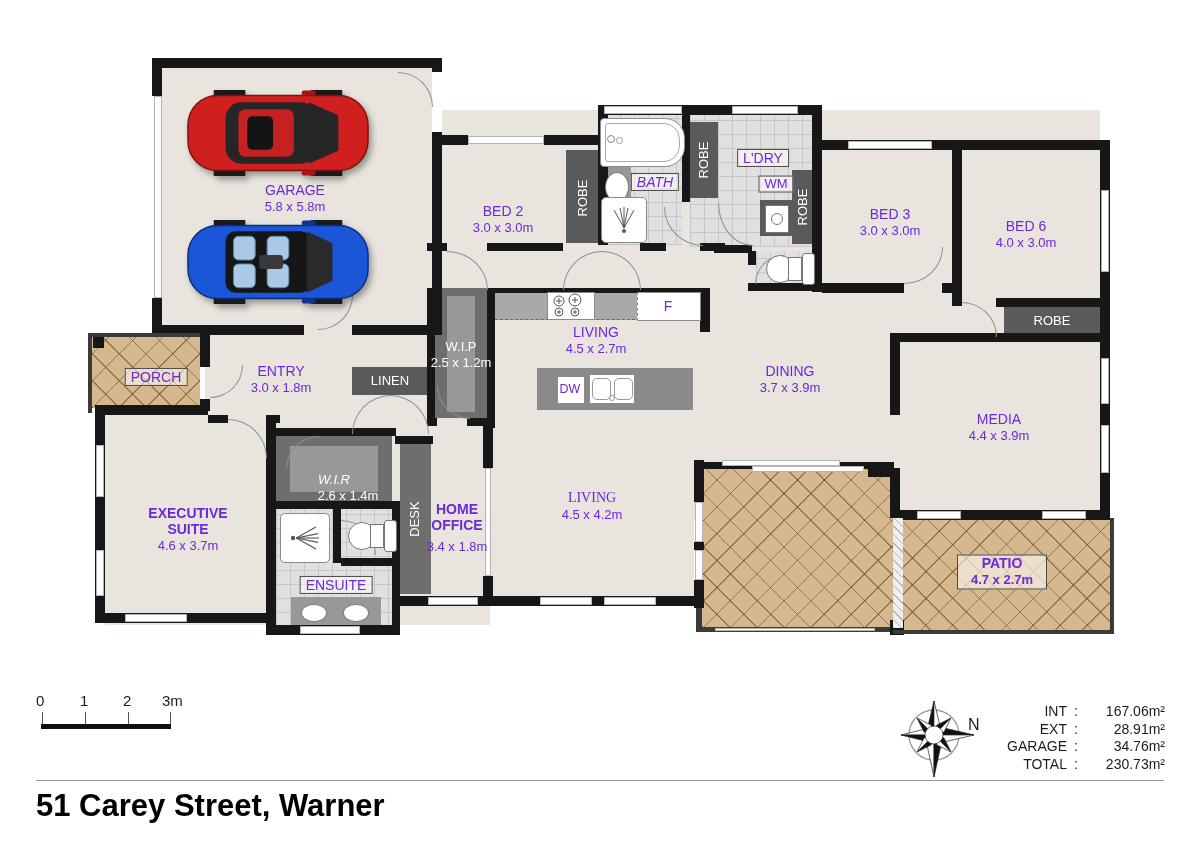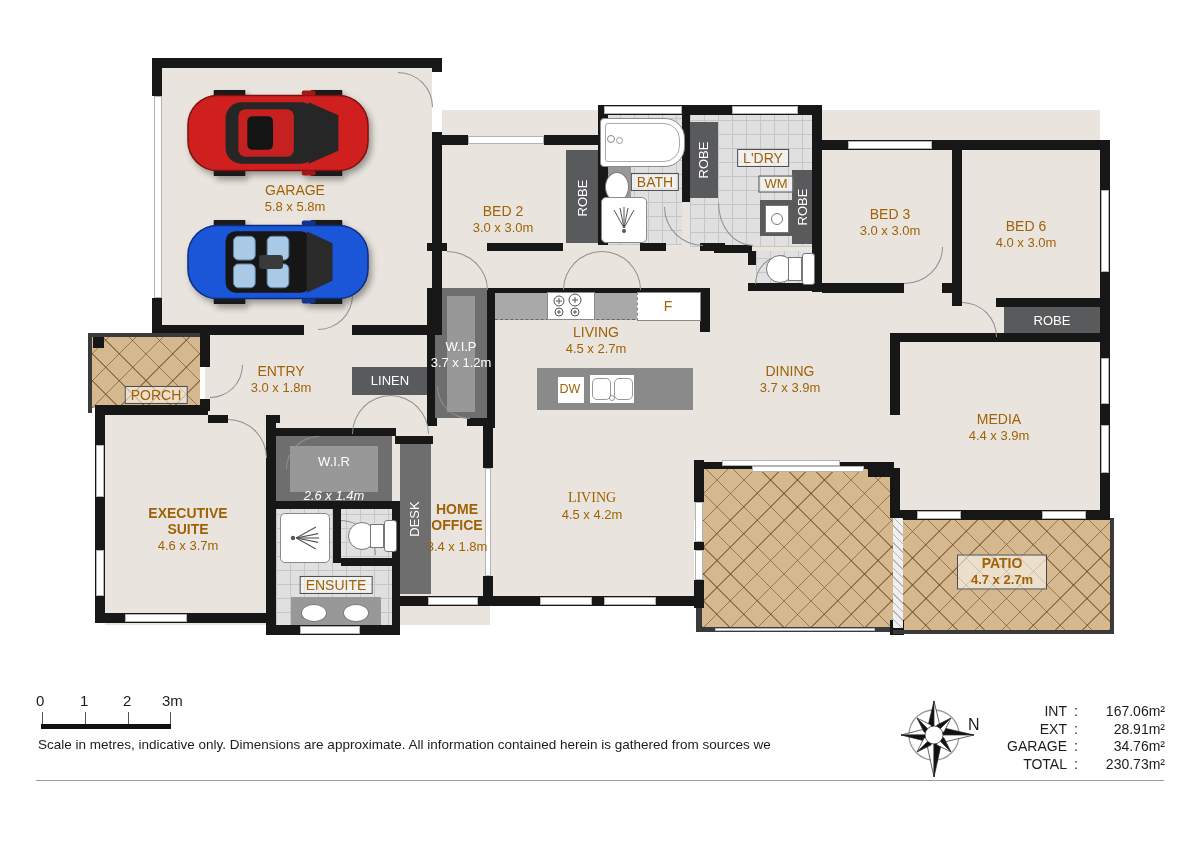--- a/index.html
+++ b/index.html
@@ -21,21 +21,21 @@
   .cabin{position:absolute;background:#989898;}
   .bench{position:absolute;background:#a9a9a9;border-bottom:1px dashed #666;}
   .island{position:absolute;background:#8a8a8a;}
   .wh{position:absolute;background:#fff;border:1px solid #8a8a8a;}
   .arc{position:absolute;}
   .arc.tl{border-top:1px solid #909090;border-left:1px solid #909090;border-top-left-radius:100%;}
   .arc.tr{border-top:1px solid #909090;border-right:1px solid #909090;border-top-right-radius:100%;}
   .arc.bl{border-bottom:1px solid #909090;border-left:1px solid #909090;border-bottom-left-radius:100%;}
   .arc.br{border-bottom:1px solid #909090;border-right:1px solid #909090;border-bottom-right-radius:100%;}
   .lbl{position:absolute;transform:translate(-50%,-50%);white-space:nowrap;
-       font-size:14px;color:#a16207;text-align:center;line-height:1.15;}
+       font-size:14px;color:#6d28d9;text-align:center;line-height:1.15;}
   .dims{font-size:13px;}
   .wlbl{color:#fff;}
   .vert{transform:translate(-50%,-50%) rotate(-90deg);}
   .boxed{background:rgba(255,255,255,.55);border:1px solid #4a4a4a;padding:0 5px;}
   .mlbl{white-space:normal;font-weight:bold;}
   .carshadow{filter:drop-shadow(3px 4px 3px rgba(0,0,0,.35));}
   
   .scale-num{position:absolute;font-size:15px;}
   .tickline{position:absolute;background:#555;width:1px;height:13px;}
   .scalebar{position:absolute;background:#111;}
@@ -324,53 +324,53 @@
 
   <div class="lbl" style="left:503px;top:211px;">BED 2</div>
   <div class="lbl dims" style="left:503px;top:228px;">3.0 x 3.0m</div>
 
   <div class="lbl" style="left:890px;top:214px;">BED 3</div>
   <div class="lbl dims" style="left:890px;top:231px;">3.0 x 3.0m</div>
 
   <div class="lbl" style="left:1026px;top:226px;">BED 6</div>
   <div class="lbl dims" style="left:1026px;top:243px;">4.0 x 3.0m</div>
 
-  <div class="lbl boxed" style="left:655px;top:182px;">BATH</div>
+  <div class="lbl boxed" style="left:655px;top:182px;font-style:italic;">BATH</div>
   <div class="lbl boxed" style="left:763px;top:158px;">L'DRY</div>
   <div class="lbl boxed dims" style="left:776px;top:184px;">WM</div>
 
   <div class="lbl dims wlbl vert" style="left:583px;top:198px;">ROBE</div>
   <div class="lbl dims wlbl vert" style="left:704px;top:160px;">ROBE</div>
   <div class="lbl dims wlbl vert" style="left:803px;top:207px;">ROBE</div>
   <div class="lbl dims wlbl" style="left:1052px;top:321px;">ROBE</div>
 
   <div class="lbl" style="left:596px;top:332px;">LIVING</div>
   <div class="lbl dims" style="left:596px;top:349px;">4.5 x 2.7m</div>
   <div class="lbl" style="left:668px;top:306px;">F</div>
   <div class="lbl" style="left:570px;top:389px;font-size:12.5px;">DW</div>
 
   <div class="lbl dims wlbl" style="left:461px;top:347px;">W.I.P</div>
-  <div class="lbl dims wlbl" style="left:461px;top:363px;">3.7 x 1.2m</div>
+  <div class="lbl dims wlbl" style="left:461px;top:363px;">2.5 x 1.2m</div>
   <div class="lbl dims wlbl" style="left:390px;top:381px;">LINEN</div>
 
   <div class="lbl" style="left:281px;top:371px;">ENTRY</div>
   <div class="lbl dims" style="left:281px;top:388px;">3.0 x 1.8m</div>
-  <div class="lbl boxed" style="left:156px;top:377px;margin-top:18px;">PORCH</div>
+  <div class="lbl boxed" style="left:156px;top:377px;">PORCH</div>
 
   <div class="lbl" style="left:790px;top:371px;">DINING</div>
   <div class="lbl dims" style="left:790px;top:388px;">3.7 x 3.9m</div>
 
   <div class="lbl" style="left:999px;top:419px;">MEDIA</div>
   <div class="lbl dims" style="left:999px;top:436px;">4.4 x 3.9m</div>
 
   <div class="lbl" style="left:592px;top:498px;font-family:Liberation Serif, serif;">LIVING</div>
   <div class="lbl dims" style="left:592px;top:515px;">4.5 x 4.2m</div>
 
-  <div class="lbl dims wlbl" style="left:334px;top:462px;">W.I.R</div>
-  <div class="lbl dims wlbl" style="left:334px;top:496px;font-style:italic;">2.6 x 1.4m</div>
+  <div class="lbl dims wlbl" style="left:334px;top:480px;font-style:italic;">W.I.R</div>
+  <div class="lbl dims wlbl" style="left:348px;top:496px;">2.6 x 1.4m</div>
   <div class="lbl dims wlbl vert" style="left:415px;top:519px;">DESK</div>
 
   <div class="lbl mlbl" style="left:457px;top:517px;width:64px;">HOME OFFICE</div>
   <div class="lbl dims" style="left:457px;top:547px;">3.4 x 1.8m</div>
 
   <div class="lbl mlbl" style="left:188px;top:521px;width:110px;">EXECUTIVE SUITE</div>
   <div class="lbl dims" style="left:188px;top:546px;">4.6 x 3.7m</div>
 
   <div class="lbl boxed" style="left:336px;top:585px;">ENSUITE</div>
 
@@ -383,21 +383,20 @@
   <span class="scale-num" style="left:80px;top:692px;">1</span>
   <span class="scale-num" style="left:123px;top:692px;">2</span>
   <span class="scale-num" style="left:162px;top:692px;">3m</span>
   <div class="tickline" style="left:42px;top:712px;"></div>
   <div class="tickline" style="left:85px;top:712px;"></div>
   <div class="tickline" style="left:128px;top:712px;"></div>
   <div class="tickline" style="left:170px;top:712px;"></div>
   <div class="scalebar" style="left:41px;top:724px;width:130px;height:5px;"></div>
 
   <div class="disc" style="left:38px;top:735px;width:840px;">
-    <div>Scale in metres, indicative only. Dimensions are approximate. All information contained herein is gathered from sources we</div>
   </div>
 
   <svg class="abs" style="left:890px;top:691px;" width="88" height="88" viewBox="-44 -44 88 88">
     <circle r="25" fill="none" stroke="#9a9a9a" stroke-width="1.3"></circle>
     <g stroke="#222" stroke-width="0.7">
       <path d="M0,0 L40,0 L10,-7 Z" fill="#111"></path>
         <path d="M0,0 L40,0 L10,7 Z" fill="#fff"></path>
       <path d="M0,0 L-33,0 L-9,-6 Z" fill="#fff"></path>
         <path d="M0,0 L-33,0 L-9,6 Z" fill="#111"></path>
       <path d="M0,0 L0,-34 L-6,-9 Z" fill="#111"></path>
@@ -426,14 +425,15 @@
     <div class="av">28.91m²</div>
     <div class="al">GARAGE</div>
     <div class="as">:</div>
     <div class="av">34.76m²</div>
     <div class="al">TOTAL</div>
     <div class="as">:</div>
     <div class="av">230.73m²</div>
   </div>
 
   <div class="rule" style="left:36px;top:780px;width:1128px;"></div>
+  <div class="title" style="left:36px;top:788px;">51 Carey Street, Warner</div>
 
 </div>
 
 </body></html>

